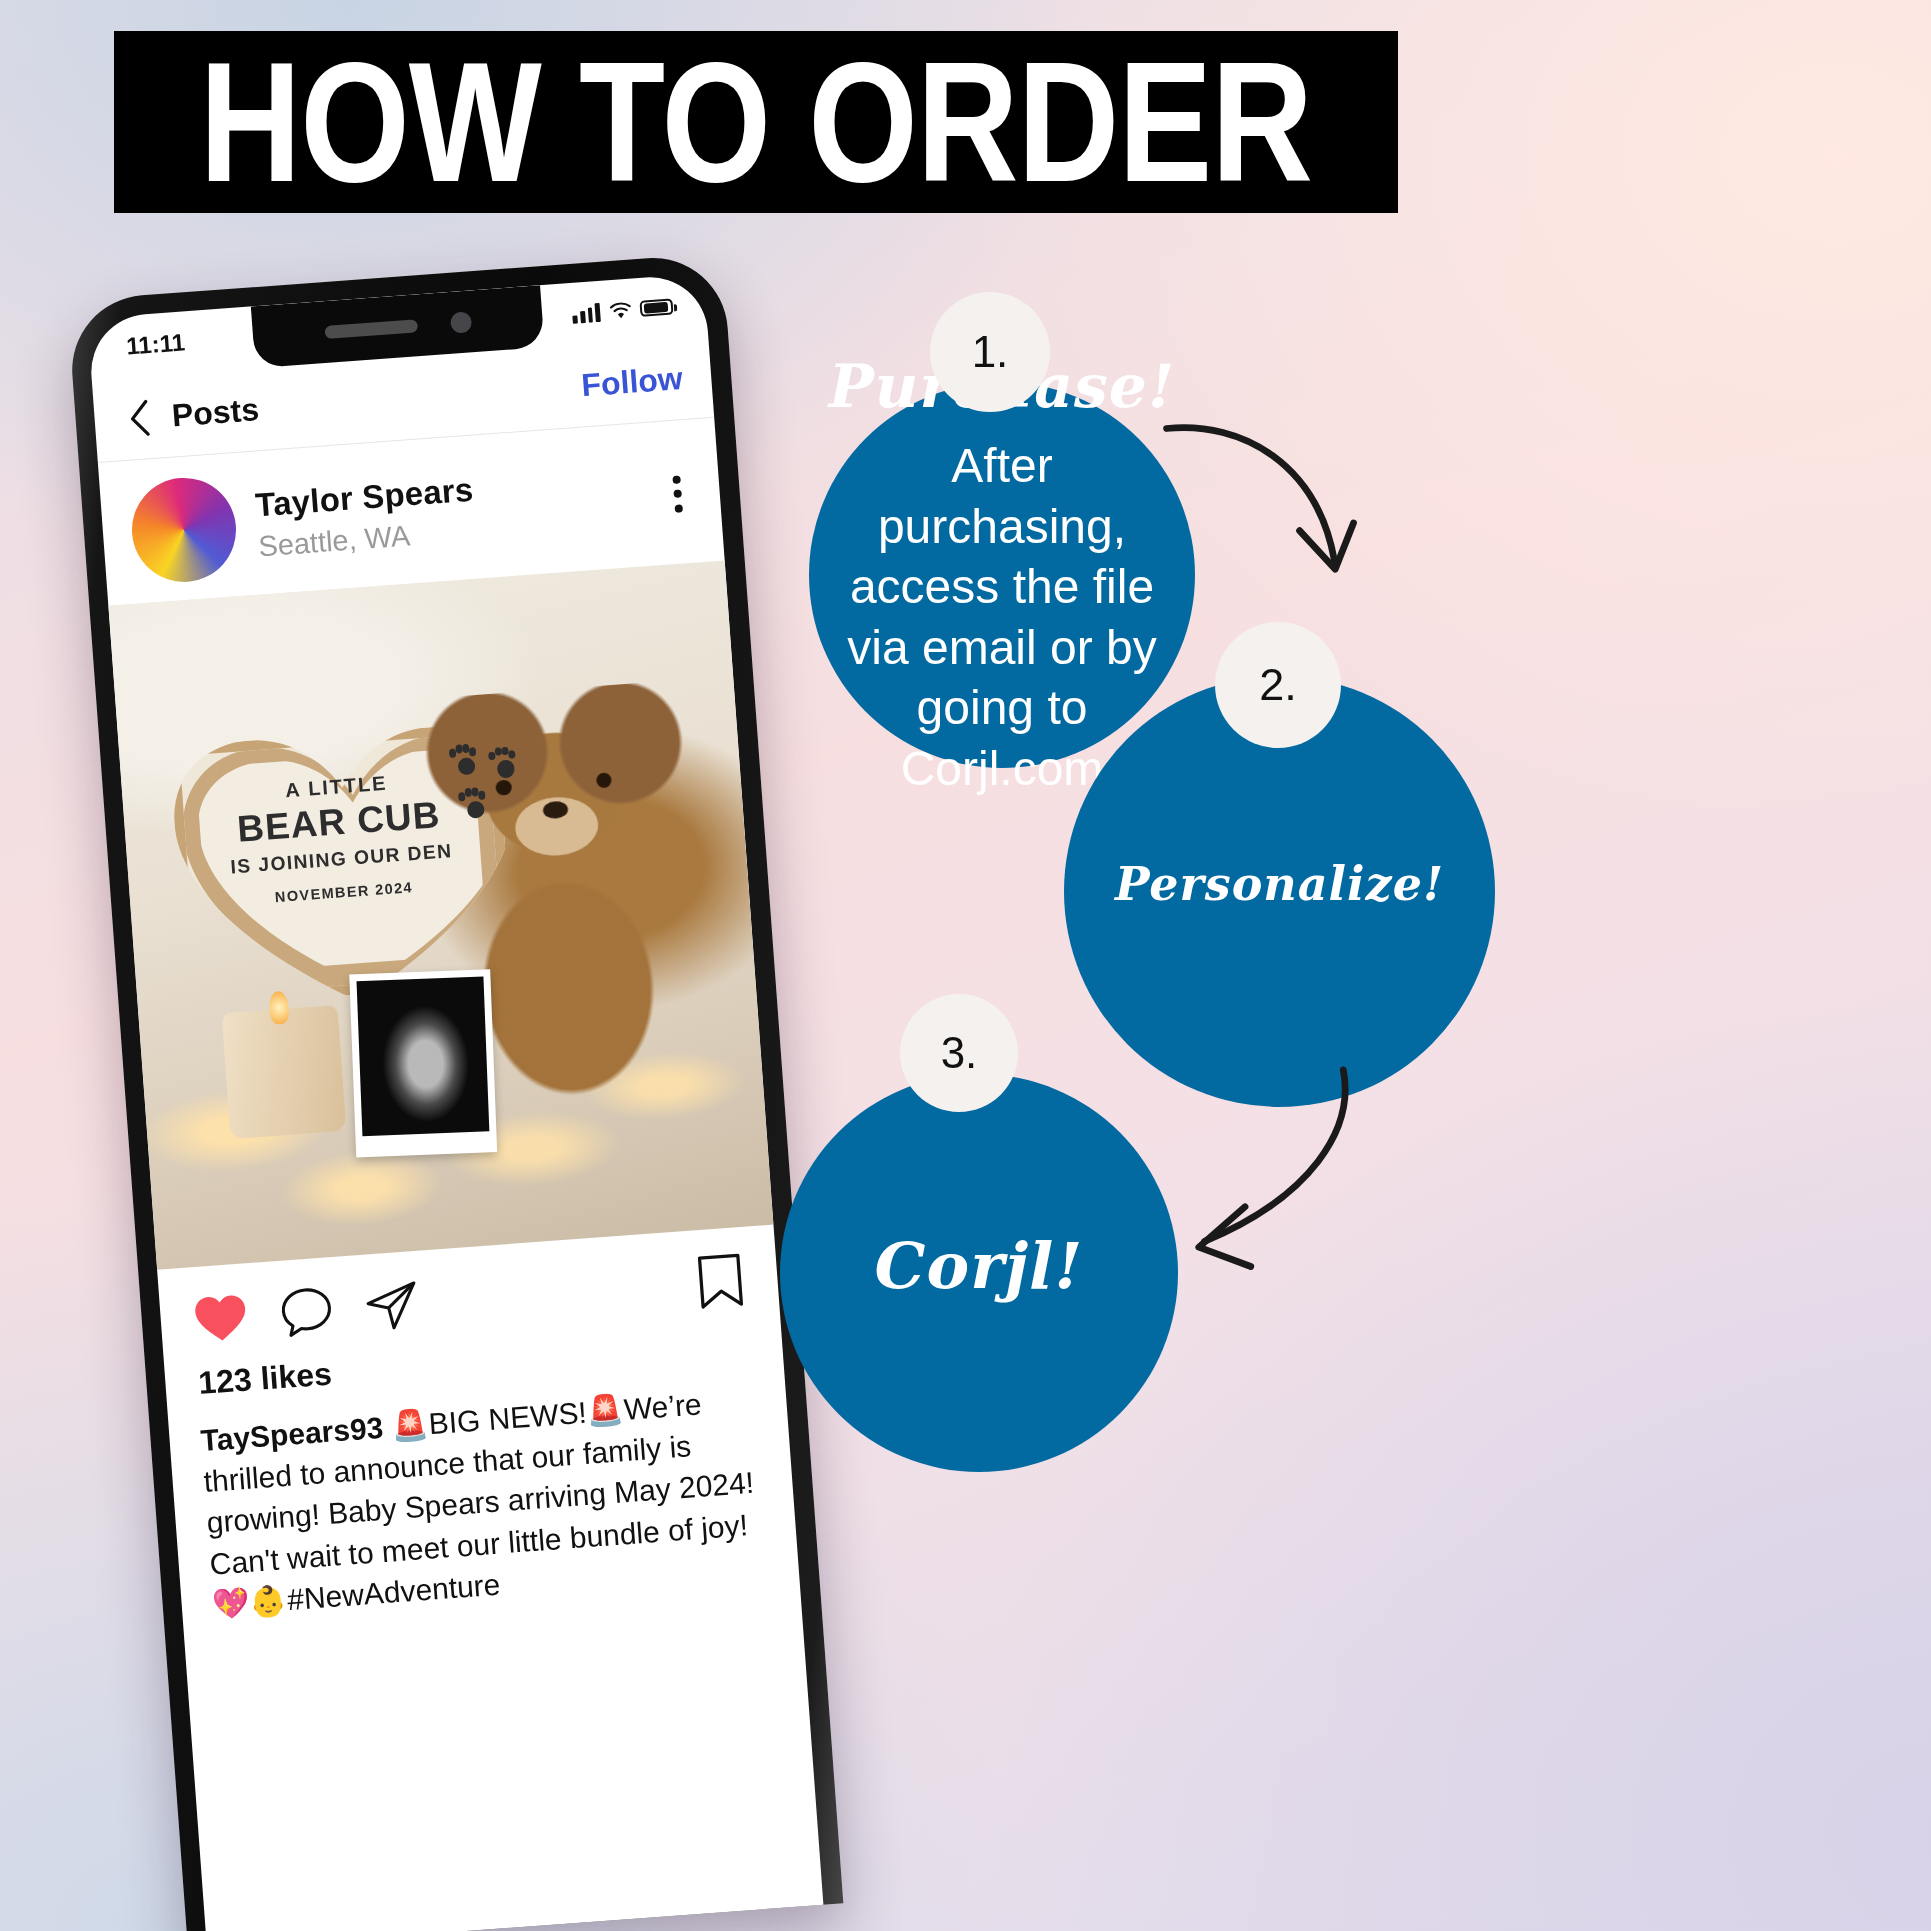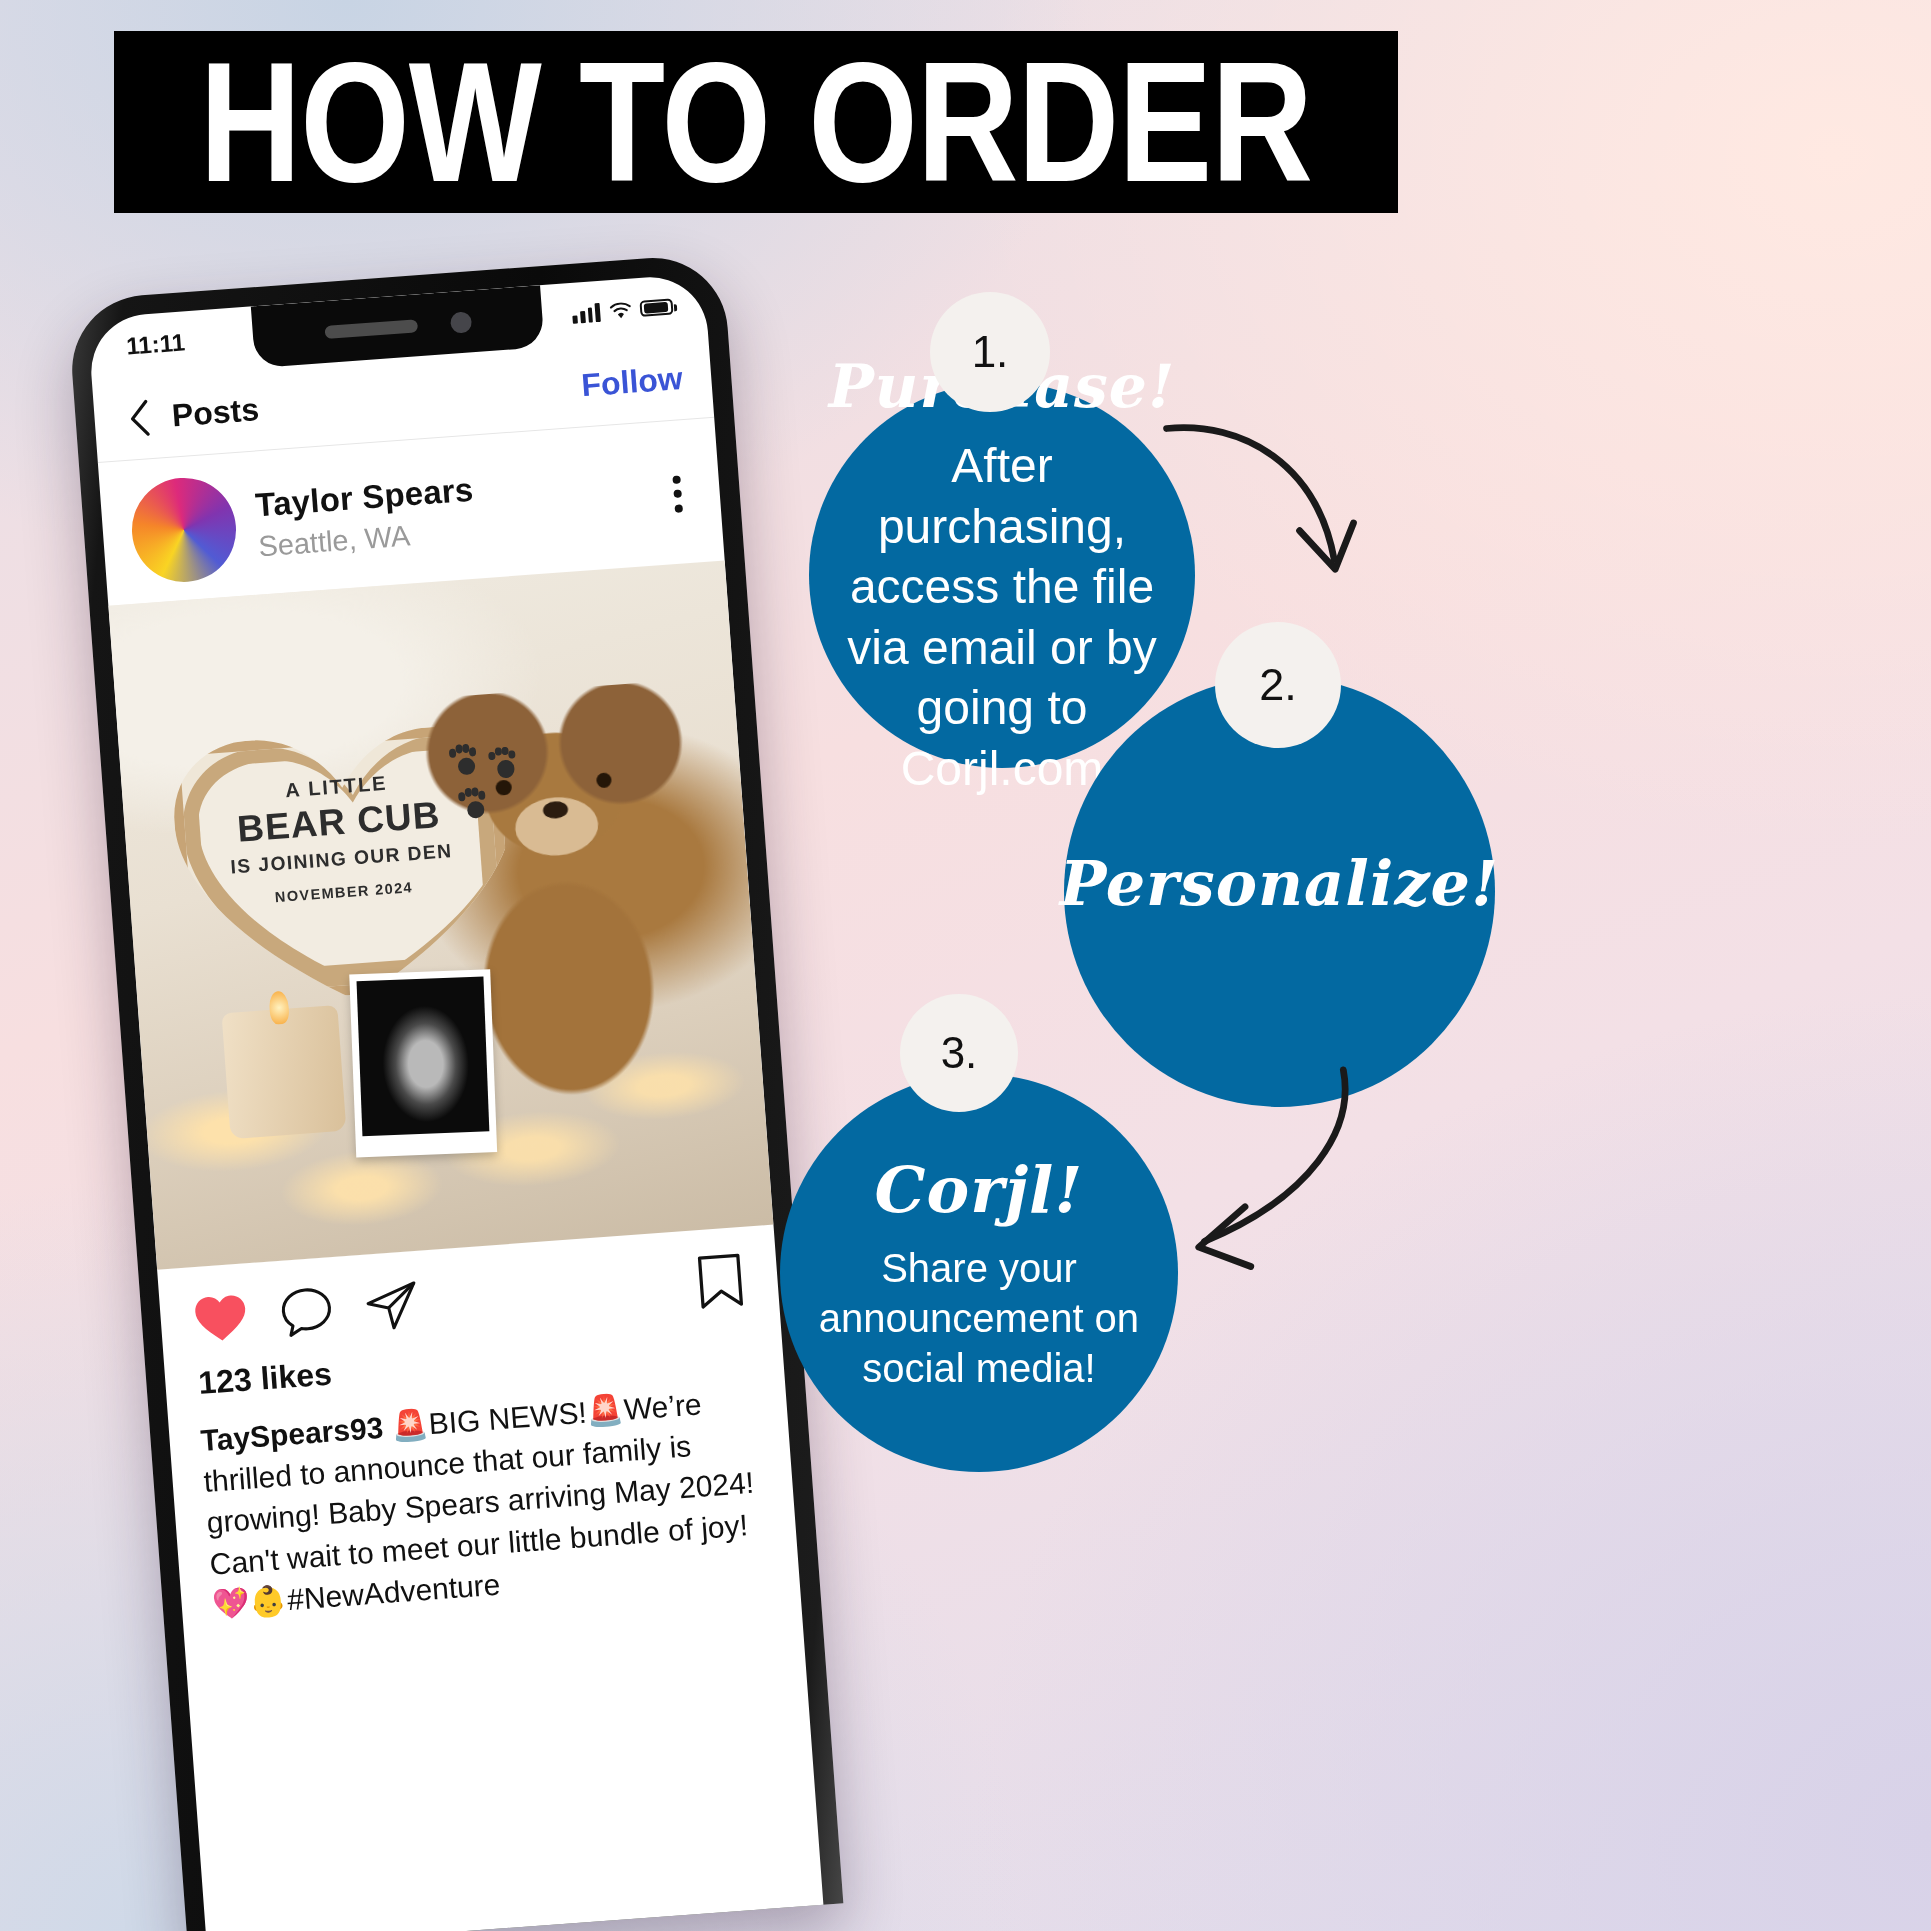--- a/index.html
+++ b/index.html
@@ -202,21 +202,21 @@
     position:absolute; border-radius:50%; background:#f4f1ee; color:#111;
     display:flex; align-items:center; justify-content:center; font-weight:400;
   }
 
   #step1{ left:809px; top:382px; width:386px; height:386px; }
   #step1 .script{ font-size:60px; }
   #step1 .body{ font-size:48px; padding:0 27px; }
   #badge1{ left:930px; top:292px; width:120px; height:120px; font-size:44px; }
 
   #step2{ left:1064px; top:676px; width:431px; height:431px; }
-  #step2 .script{ font-size:62px; }
+  #step2 .script{ font-size:46px; }
   #step2 .body{ font-size:40px; padding:0 39px; }
   #badge2{ left:1215px; top:622px; width:126px; height:126px; font-size:45px; }
 
   #step3{ left:780px; top:1074px; width:398px; height:398px; }
   #step3 .script{ font-size:64px; }
   #step3 .body{ font-size:40px; padding:0 29px; }
   #badge3{ left:900px; top:994px; width:118px; height:118px; font-size:44px; }
 
   .arrow{ position:absolute; }
   #arrow1{ left:1155px; top:415px; width:212px; height:212px; }
@@ -360,16 +360,15 @@
 </div>
 <div class="badge" id="badge2">2.</div>
 
 <svg class="arrow" id="arrow2" viewBox="0 0 220 230">
   <path d="M184 8 C 196 70, 150 140, 40 186" stroke="#1a1a1a" stroke-width="7" fill="none" stroke-linecap="round"></path>
   <path d="M82 150 L 34 192 L 88 212" stroke="#1a1a1a" stroke-width="7" fill="none" stroke-linecap="round" stroke-linejoin="round"></path>
 </svg>
 
 <div class="step" id="step3">
   <div class="script">Corjl!</div>
-  <div class="body">Share your announcement on social media!</div>
 </div>
 <div class="badge" id="badge3">3.</div>
 
 
 </body></html>

